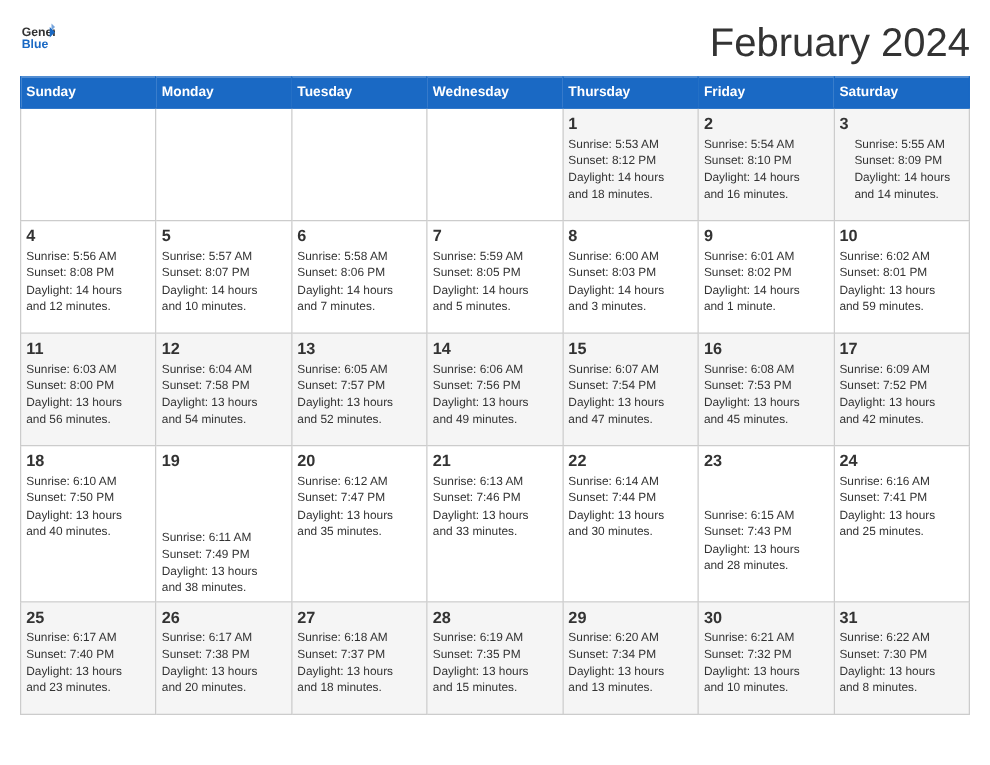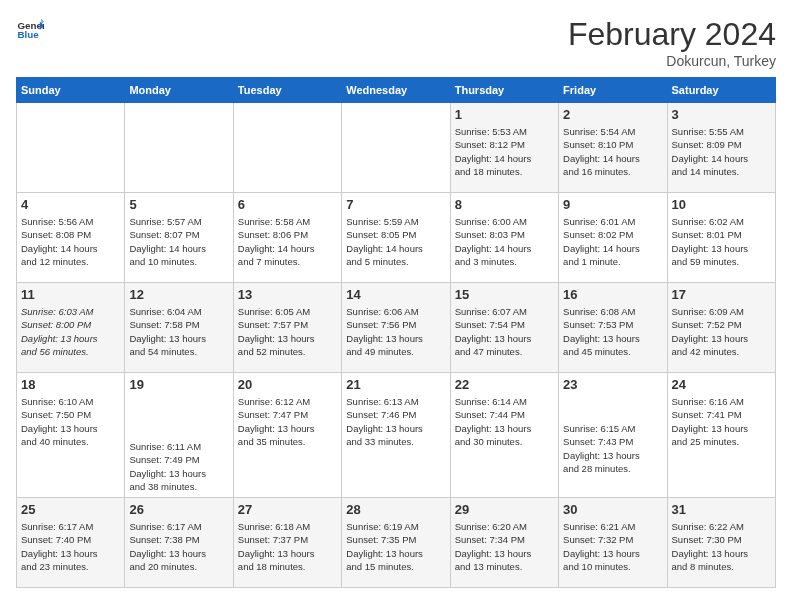--- a/index.html
+++ b/index.html
@@ -85,21 +85,20 @@
   <div class="logo">
     <svg class="logo-icon" viewBox="0 0 40 40" xmlns="http://www.w3.org/2000/svg">
       <text x="2" y="18" font-size="14" font-weight="bold" fill="#333">General</text>
       <text x="2" y="32" font-size="14" font-weight="bold" fill="#1a69c4">Blue</text>
       <polygon points="34,8 40,14 34,20 34,14" fill="#1a69c4"></polygon>
       <polygon points="36,4 40,8 36,12 36,8" fill="#1a69c4" opacity="0.6"></polygon>
     </svg>
   </div>
   <div class="title-block">
     <div class="month-year">February 2024</div>
-    <div class="location">Dokurcun, Turkey</div>
   </div>
 </div>
 
 <table>
   <thead>
     <tr id="header-row">
         <th>Sunday</th>
         <th>Monday</th>
         <th>Tuesday</th>
         <th>Wednesday</th>
@@ -123,21 +122,21 @@
         </td>
         <td>
           <div class="day-number">2</div>
           <div class="day-info" style="white-space: pre-line;">Sunrise: 5:54 AM
 Sunset: 8:10 PM
 Daylight: 14 hours
 and 16 minutes.</div>
         </td>
         <td>
           <div class="day-number">3</div>
-          <div class="day-info" style="white-space: pre-line;">Sunrise: 5:55 AM
+          <div class="day-info" style="white-space: pre-line; margin-left: 12px;">Sunrise: 5:55 AM
 Sunset: 8:09 PM
 Daylight: 14 hours
 and 14 minutes.</div>
         </td>
       </tr>
       <tr>
         <td>
           <div class="day-number">4</div>
           <div class="day-info" style="white-space: pre-line;">Sunrise: 5:56 AM
 Sunset: 8:08 PM
@@ -183,21 +182,21 @@
           <div class="day-number">10</div>
           <div class="day-info" style="white-space: pre-line;">Sunrise: 6:02 AM
 Sunset: 8:01 PM
 Daylight: 13 hours
 and 59 minutes.</div>
         </td>
       </tr>
       <tr>
         <td>
           <div class="day-number">11</div>
-          <div class="day-info" style="white-space: pre-line; font-style: italic;">Sunrise: 6:03 AM
+          <div class="day-info" style="white-space: pre-line;">Sunrise: 6:03 AM
 Sunset: 8:00 PM
 Daylight: 13 hours
 and 56 minutes.</div>
         </td>
         <td>
           <div class="day-number">12</div>
           <div class="day-info" style="white-space: pre-line;">Sunrise: 6:04 AM
 Sunset: 7:58 PM
 Daylight: 13 hours
 and 54 minutes.</div>

